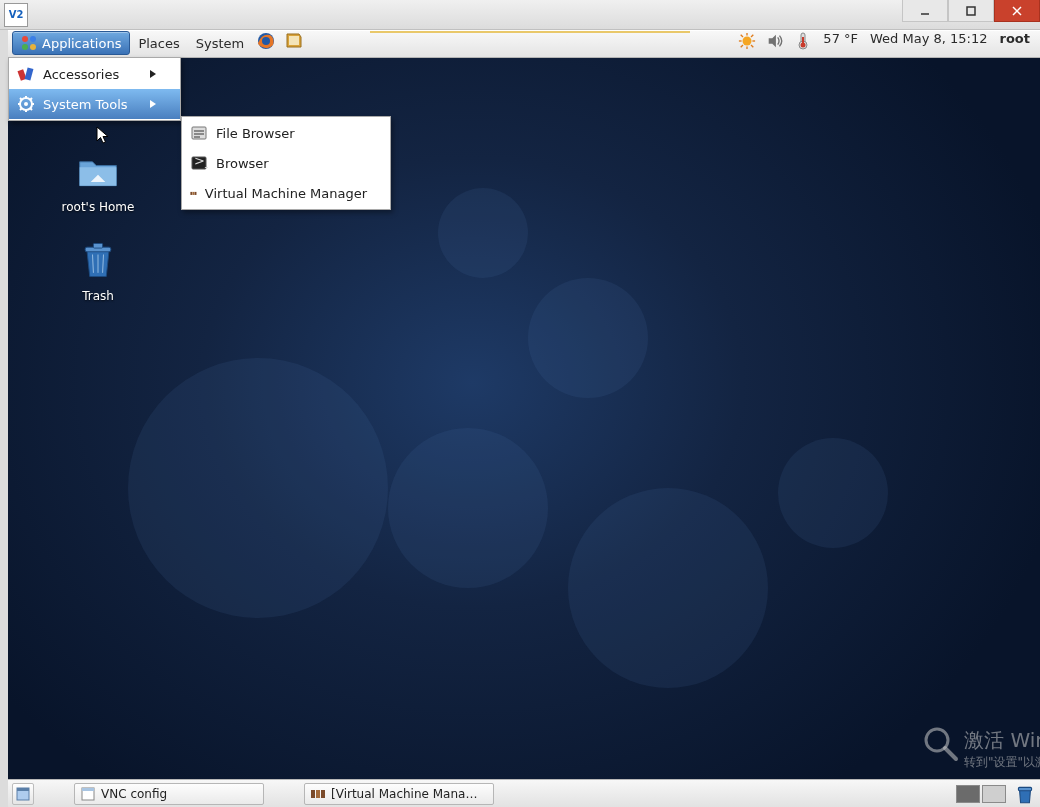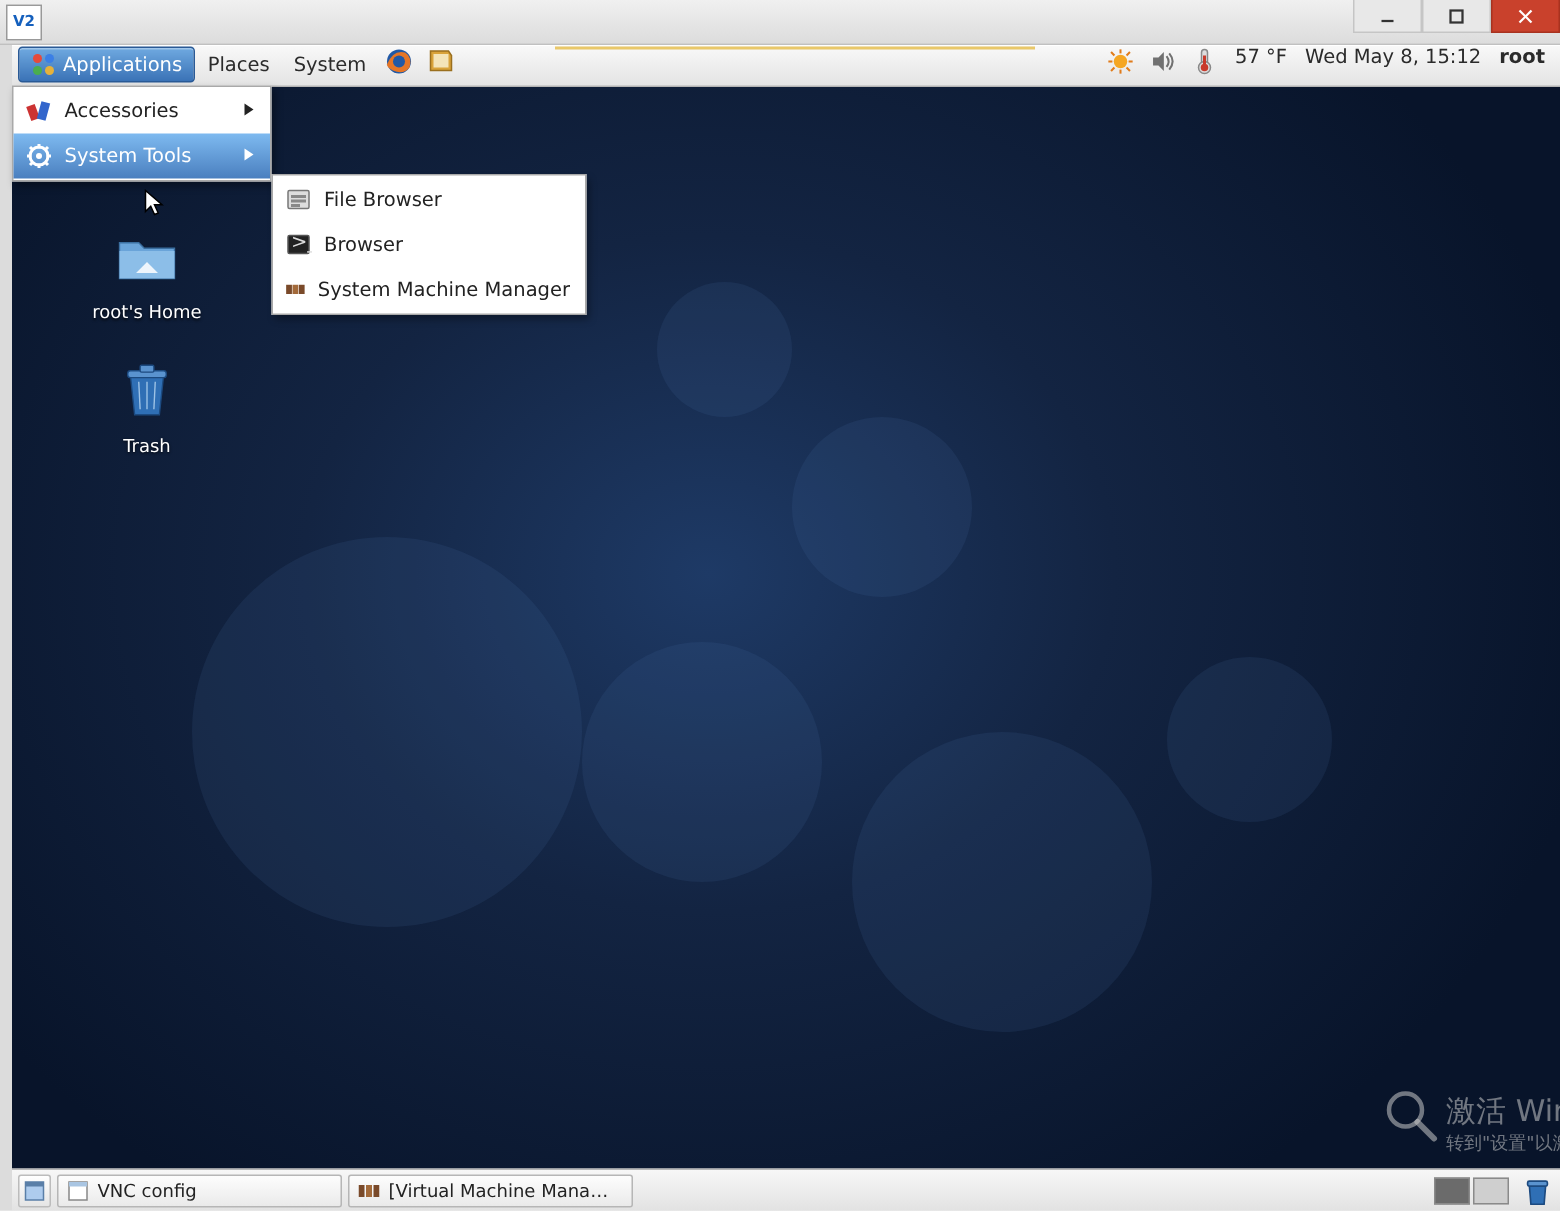--- a/index.html
+++ b/index.html
@@ -57,21 +57,21 @@
   .desktop-icon .label { font-size:12px; text-shadow:0 1px 2px rgba(0,0,0,.8); }
 
   
   .dropdown {
     position:absolute; background:#fff; border:1px solid #a9a9a9;
     box-shadow:2px 3px 5px rgba(0,0,0,.35); z-index:20;
     padding:1px 0;
   }
   .menu-item {
     height:30px; display:flex; align-items:center; gap:8px;
-    padding:0 10px 0 8px; color:#222; position:relative; cursor:default;
+    padding:0 23px 0 8px; color:#222; position:relative; cursor:default;
     white-space:nowrap;
   }
   .menu-item.hover { background:linear-gradient(#7ebaf0,#4a7fbf); color:#fff; }
   .menu-item .mi-icon { width:18px; height:18px; display:flex; align-items:center; justify-content:center; }
   .menu-item .arrow { margin-left:auto; }
   .menu-item .arrow svg { width:8px; height:10px; }
   .menu-item.hover .arrow svg path { fill:#fff; }
   .menu-item .arrow svg path { fill:#222; }
 
   
@@ -80,21 +80,21 @@
   
   .panel-bottom {
     position:absolute; left:8px; right:0; bottom:0; height:28px;
     background:linear-gradient(#f7f7f7,#e2e2e2); border-top:1px solid #b8b8b8;
     display:flex; align-items:center; padding:0 4px; gap:4px;
   }
   .show-desktop { width:22px; height:22px; border:1px solid #bcbcbc; background:linear-gradient(#fff,#e5e5e5); border-radius:2px; display:flex;align-items:center;justify-content:center;}
   .task-btn {
     width:190px; height:22px; border:1px solid #b6b6b6; border-radius:2px;
     background:linear-gradient(#fdfdfd,#eaeaea); display:flex; align-items:center;
-    gap:6px; padding:0 6px; color:#222; overflow:hidden;
+    gap:6px; padding:0 6px; color:#222; overflow:hidden;margin-left:36px;
   }
   .task-btn .tb-icon { width:14px; height:14px; flex-shrink:0;}
   .task-btn .tb-label { white-space:nowrap; overflow:hidden; text-overflow:ellipsis; font-size:12px;}
   .panel-bottom .spacer { flex:1; }
   .workspaces { display:flex; gap:2px; }
   .ws { width:24px; height:18px; border:1px solid #8a8a8a; background:#cfcfcf; }
   .ws.active { background:#6b6b6b; }
   .trash-tray { width:22px; height:22px; margin-left:4px; display:flex;align-items:center;justify-content:center;}
 
   
@@ -292,21 +292,21 @@
     <span>Browser</span>
   </div>
   <div class="menu-item">
     <span class="mi-icon">
       <svg viewBox="0 0 18 18">
           <rect x="1" y="5" width="5" height="8" fill="#7a4a2a"></rect>
           <rect x="6.5" y="5" width="5" height="8" fill="#a36a3a"></rect>
           <rect x="12" y="5" width="5" height="8" fill="#7a4a2a"></rect>
         </svg>
     </span>
-    <span>System Machine Manager</span>
+    <span>Virtual Machine Manager</span>
   </div>
 </div>
 
 <svg class="cursor" style="left:96px; top:126px;" viewBox="0 0 16 20">
   <path d="M1 1 L1 15 L4.5 11.5 L7 17 L9.5 16 L7 10.5 L12 10.5 Z" fill="#fff" stroke="#000" stroke-width="1"></path>
 </svg>
 
 <div class="watermark">
   <svg style="position:absolute; left:-42px; top:-2px;" width="38" height="38" viewBox="0 0 38 38">
     <circle cx="15" cy="15" r="11" fill="none" stroke="rgba(200,200,200,.55)" stroke-width="3"></circle>

